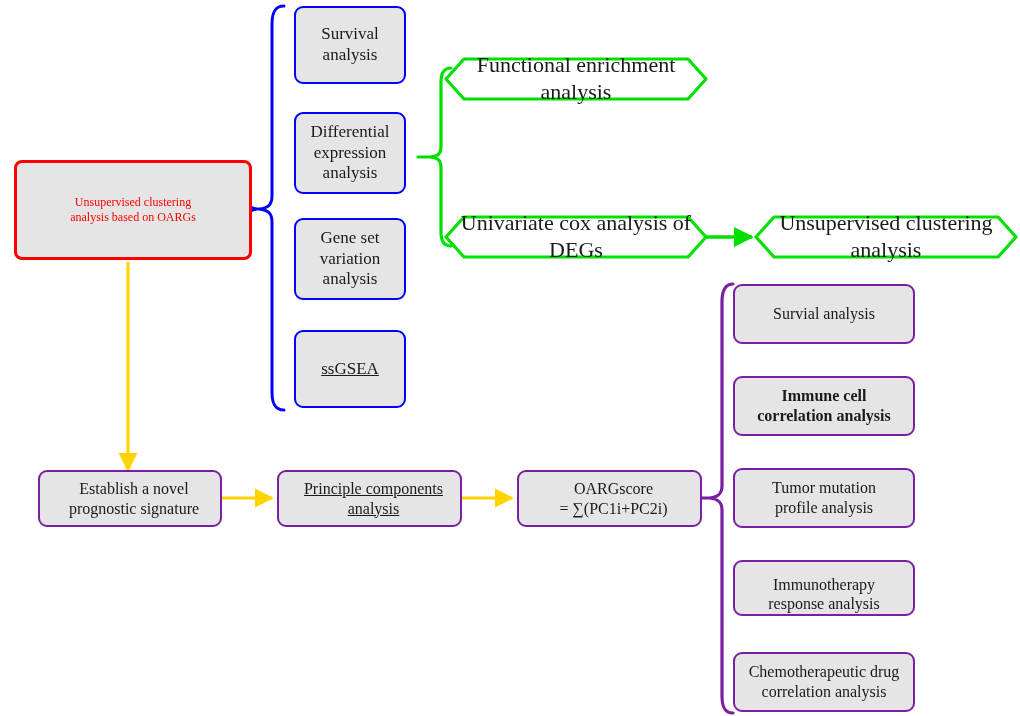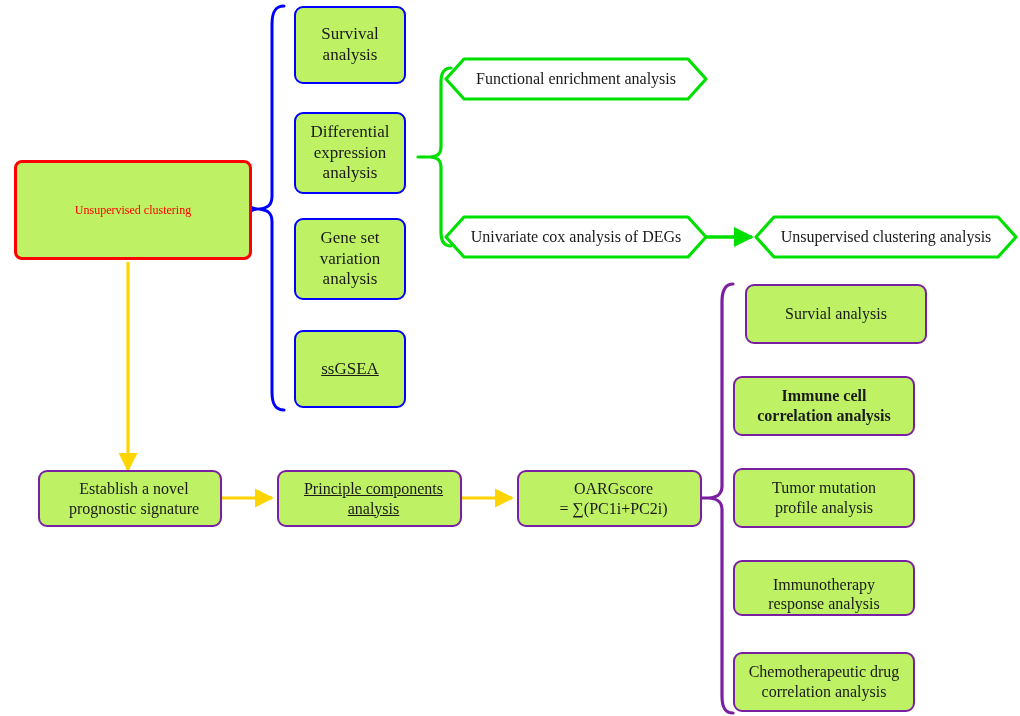--- a/index.html
+++ b/index.html
@@ -6,21 +6,21 @@
   body{
     width:1020px;height:716px;position:relative;overflow:hidden;
     font-family:"Liberation Serif","DejaVu Serif",serif;
   }
   #canvas{position:absolute;left:0;top:0;width:1020px;height:716px;}
   svg.layer{position:absolute;left:0;top:0;width:1020px;height:716px;pointer-events:none;}
 
   .node{
     position:absolute;box-sizing:border-box;display:flex;
     align-items:center;justify-content:center;text-align:center;
-    background:#bef264;line-height:1.22;
+    background:#e5e5e5;line-height:1.22;
   }
   .node .txt{display:block;padding:0 6px;}
 
   
   .n-red{
     border:3px solid #FF0000;border-radius:8px;
     color:#FF0000;font-size:12px;
   }
   
   .n-blue{
@@ -29,21 +29,21 @@
   }
   
   .n-purple{
     border:2.5px solid #7B1FA2;border-radius:9px;
     color:#1a1a1a;font-size:16px;
   }
   .n-purple.bot{font-size:16px;padding-left:8px;}
 
   
   .n-green{
-    border:none;background:transparent;color:#1a1a1a;font-size:16px;
+    border:none;background:transparent;color:#1a1a1a;font-size:22px;
   }
   .n-green .hexbg{position:absolute;left:0;top:0;width:100%;height:100%;}
   .n-green .txt{position:relative;z-index:2;}
 </style>
 </head>
 <body>
 
 <div id="canvas">
 
   <svg class="layer" viewBox="0 0 1020 716">
@@ -94,20 +94,21 @@
                C 718 499 722 502 722 510
                L 722 696
                C 722 706 724 713 733 713"></path>
       <path d="M 710 498 L 701 498" stroke-width="3.2"></path>
     </g>
   </svg>
 
   <div class="node n-red" style="left:14px;top:160px;width:238px;height:100px;">
     <span class="txt">
       <span>Unsupervised clustering</span><br>
+      <span>analysis based on OARGs</span>
     </span>
   </div>
 
   <div class="node n-blue" style="left:294px;top:6px;width:112px;height:78px;">
     <span class="txt">
       <span>Survival</span><br>
       <span>analysis</span>
     </span>
   </div>
 
@@ -168,21 +169,21 @@
     </span>
   </div>
 
   <div class="node n-purple bot" style="left:517px;top:470px;width:185px;height:57px;">
     <span class="txt">
       <span>OARGscore</span><br>
       <span>= ∑(PC1i+PC2i)</span>
     </span>
   </div>
 
-  <div class="node n-purple" style="left:733px;top:284px;width:182px;height:60px;margin-left:12px;">
+  <div class="node n-purple" style="left:733px;top:284px;width:182px;height:60px;">
     <span class="txt">
       <span>Survial analysis</span>
     </span>
   </div>
 
   <div class="node n-purple" style="left:733px;top:376px;width:182px;height:60px;font-weight:bold;">
     <span class="txt">
       <span>Immune cell</span><br>
       <span>correlation analysis</span>
     </span>

